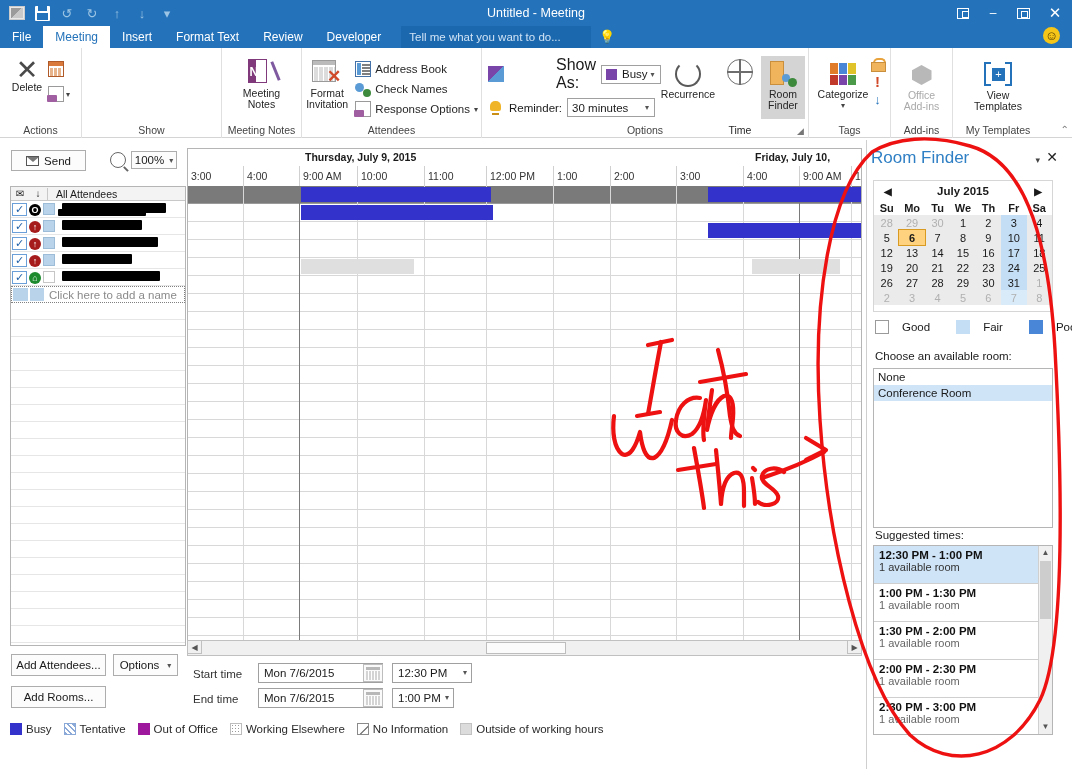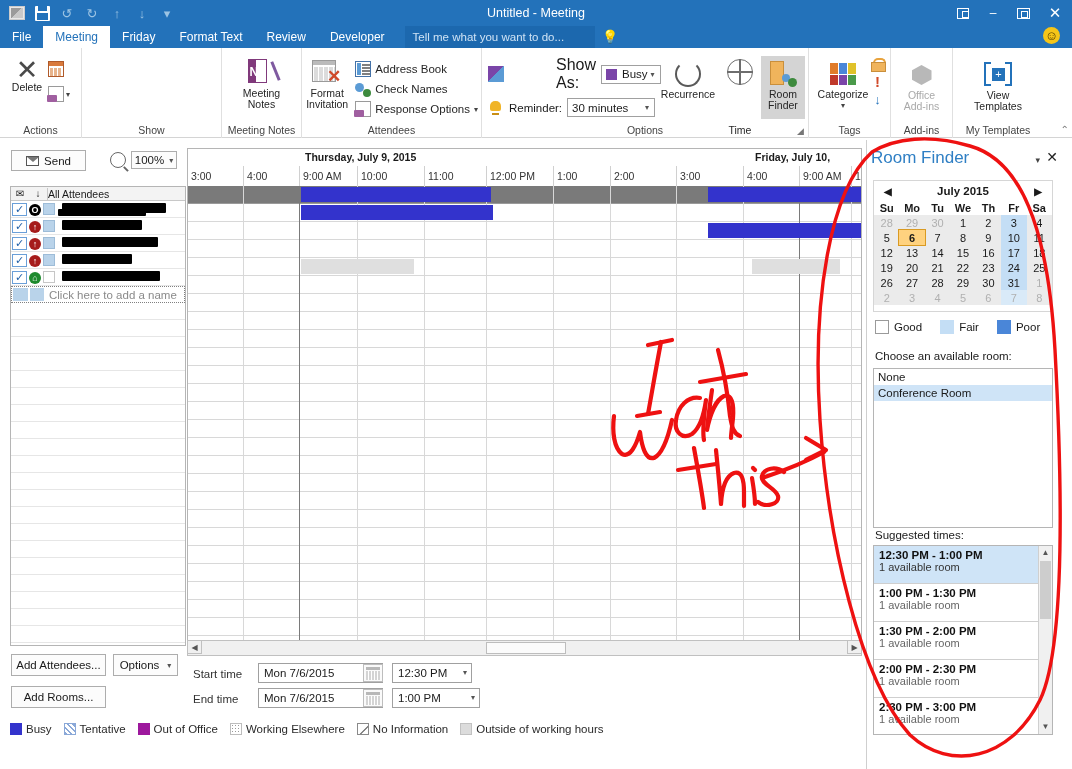--- a/index.html
+++ b/index.html
@@ -194,21 +194,21 @@
   .zoom-mag:after{content:"";position:absolute;right:-4px;bottom:-3px;width:6px;height:1.8px;
      background:#666;transform:rotate(45deg);}
   .zoomcombo { position:absolute; left:131px; top:151px; width:46px; height:18px; }
 
   
   .attpanel { position:absolute; left:10px; top:186px; width:176px; height:460px;
      border:1px solid #b5b5b5; background:#fff; }
   .att-head { height:14px; background:#f3f3f3; border-bottom:1px solid #c8c8c8;
      display:flex; align-items:center; font-size:10.5px; }
   .att-head .hico { width:18px; text-align:center; font-size:10px; }
-  .att-head .hlbl { border-left:1px solid #c8c8c8; padding-left:0; font-size:10.5px; }
+  .att-head .hlbl { border-left:1px solid #c8c8c8; padding-left:8px; font-size:10.5px; }
   .att-row { height:17px; display:flex; align-items:center; border-bottom:1px solid #e6e6e6; }
   .att-cb { width:15px; height:13px; margin-left:1px; border:1px solid #6a9fd8; background:#fff;
      color:#1f5fa8; font-size:11px; text-align:center; line-height:11px; flex:none; }
   .att-ic { width:16px; text-align:center; flex:none; }
   .badge { display:inline-block; width:12px;height:12px;border-radius:50%;
      color:#fff;font-size:9px;line-height:12px;text-align:center;font-weight:bold; }
   .b-org { background:#000; }
   .b-req { background:#a61c1c; }
   .b-room{ background:#1d8a2e; }
   .att-sw { width:12px; height:12px; background:#b9d3ea; margin-right:3px; flex:none;
@@ -291,21 +291,21 @@
   table.cal { border-collapse:collapse; width:100%; font-size:11px; }
   table.cal th { font-weight:bold; padding:1px 0; text-align:center; width:14.28%; color:#1a1a1a; }
   table.cal td { text-align:center; padding:1.5px 0; color:#1a1a1a; }
   table.cal td.mute { color:#b0b0b0; }
   table.cal tbody { background:#ebebeb; }
   td.fri { background:#c4def5; }
   td.fri.mute { background:#d9eaf8; }
   td.sel { background:#ffd27f; outline:1px solid #d99a22; font-weight:bold; }
   .rf-legend { position:absolute; left:8px; top:180px; width:184px;
      display:flex; align-items:center; font-size:11.5px; color:#1a1a1a; }
-  .rf-legend .li { display:flex; align-items:center; gap:5px; margin-right:18px; }
+  .rf-legend .li { display:flex; align-items:center; gap:13px; margin-right:26px; }
   .rfsw { width:14px; height:14px; }
   .rfsw.good { background:#fff; border:1px solid #9a9a9a; }
   .rfsw.fair { background:#c4def5; }
   .rfsw.poor { background:#4a86d8; }
   .rf-lbl { position:absolute; font-size:11.5px; color:#1a1a1a; }
   .roomlist { position:absolute; left:6px; top:228px; width:180px; height:160px;
      border:1px solid #b5b5b5; background:#fff; }
   .room-item { height:16px; font-size:11.5px; line-height:16px; padding-left:4px; }
   .room-item.sel { background:#cfe4f7; }
   .stlist { position:absolute; left:6px; top:405px; width:180px; height:190px;
@@ -352,21 +352,21 @@
     <div>
         <span class="restore-box"></span>
       </div>
     <div class="close">✕</div>
   </div>
 </div>
 
 <div class="tabstrip">
   <div class="tab">File</div>
   <div class="tab active">Meeting</div>
-  <div class="tab">Friday</div>
+  <div class="tab">Insert</div>
   <div class="tab">Format Text</div>
   <div class="tab">Review</div>
   <div class="tab">Developer</div>
   <div class="tellme">Tell me what you want to do...</div>
   <div class="bulb">💡</div>
 </div>
 <div class="smiley">☺</div>
 
 <div class="ribbon">
 
@@ -737,21 +737,21 @@
 <div class="dfield" style="left:258px;top:663px;width:125px;">Mon 7/6/2015</div>
 <div class="calbtn" style="left:363px;top:664px;"></div>
 <div class="tfield" style="left:392px;top:663px;width:80px;">
   <span>12:30 PM</span>
   <span class="ca">▾</span>
 </div>
 
 <div class="lbl" style="left:193px;top:693px;">End time</div>
 <div class="dfield" style="left:258px;top:688px;width:125px;">Mon 7/6/2015</div>
 <div class="calbtn" style="left:363px;top:689px;"></div>
-<div class="tfield" style="left:392px;top:688px;width:88px;">
+<div class="tfield" style="left:392px;top:688px;width:62px;">
   <span>1:00 PM</span>
   <span class="ca">▾</span>
 </div>
 
 <div class="legend" id="legend-bar">
     <span class="lg">
       <span class="sw sw-busy"></span>
       <span>Busy</span>
     </span>
     <span class="lg">

